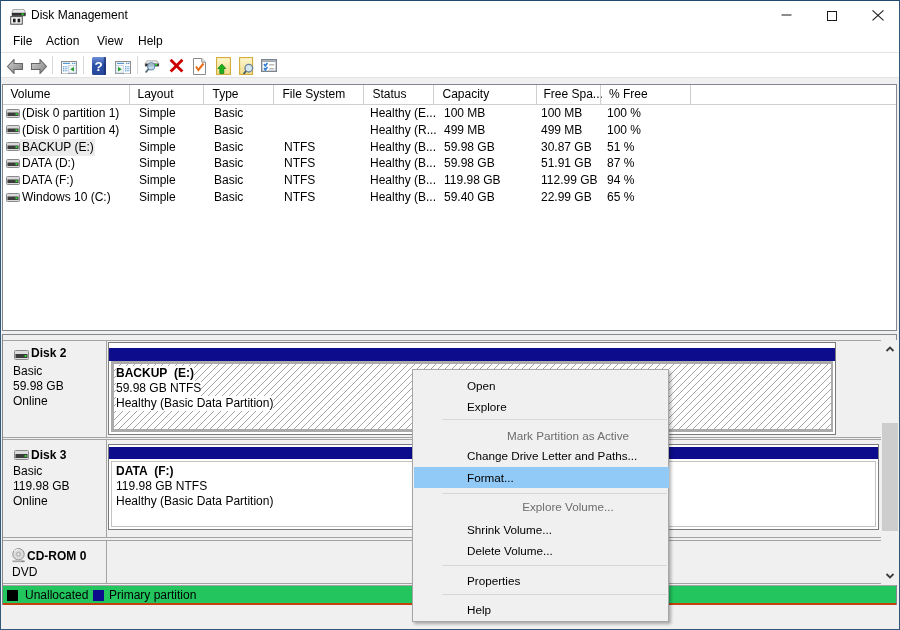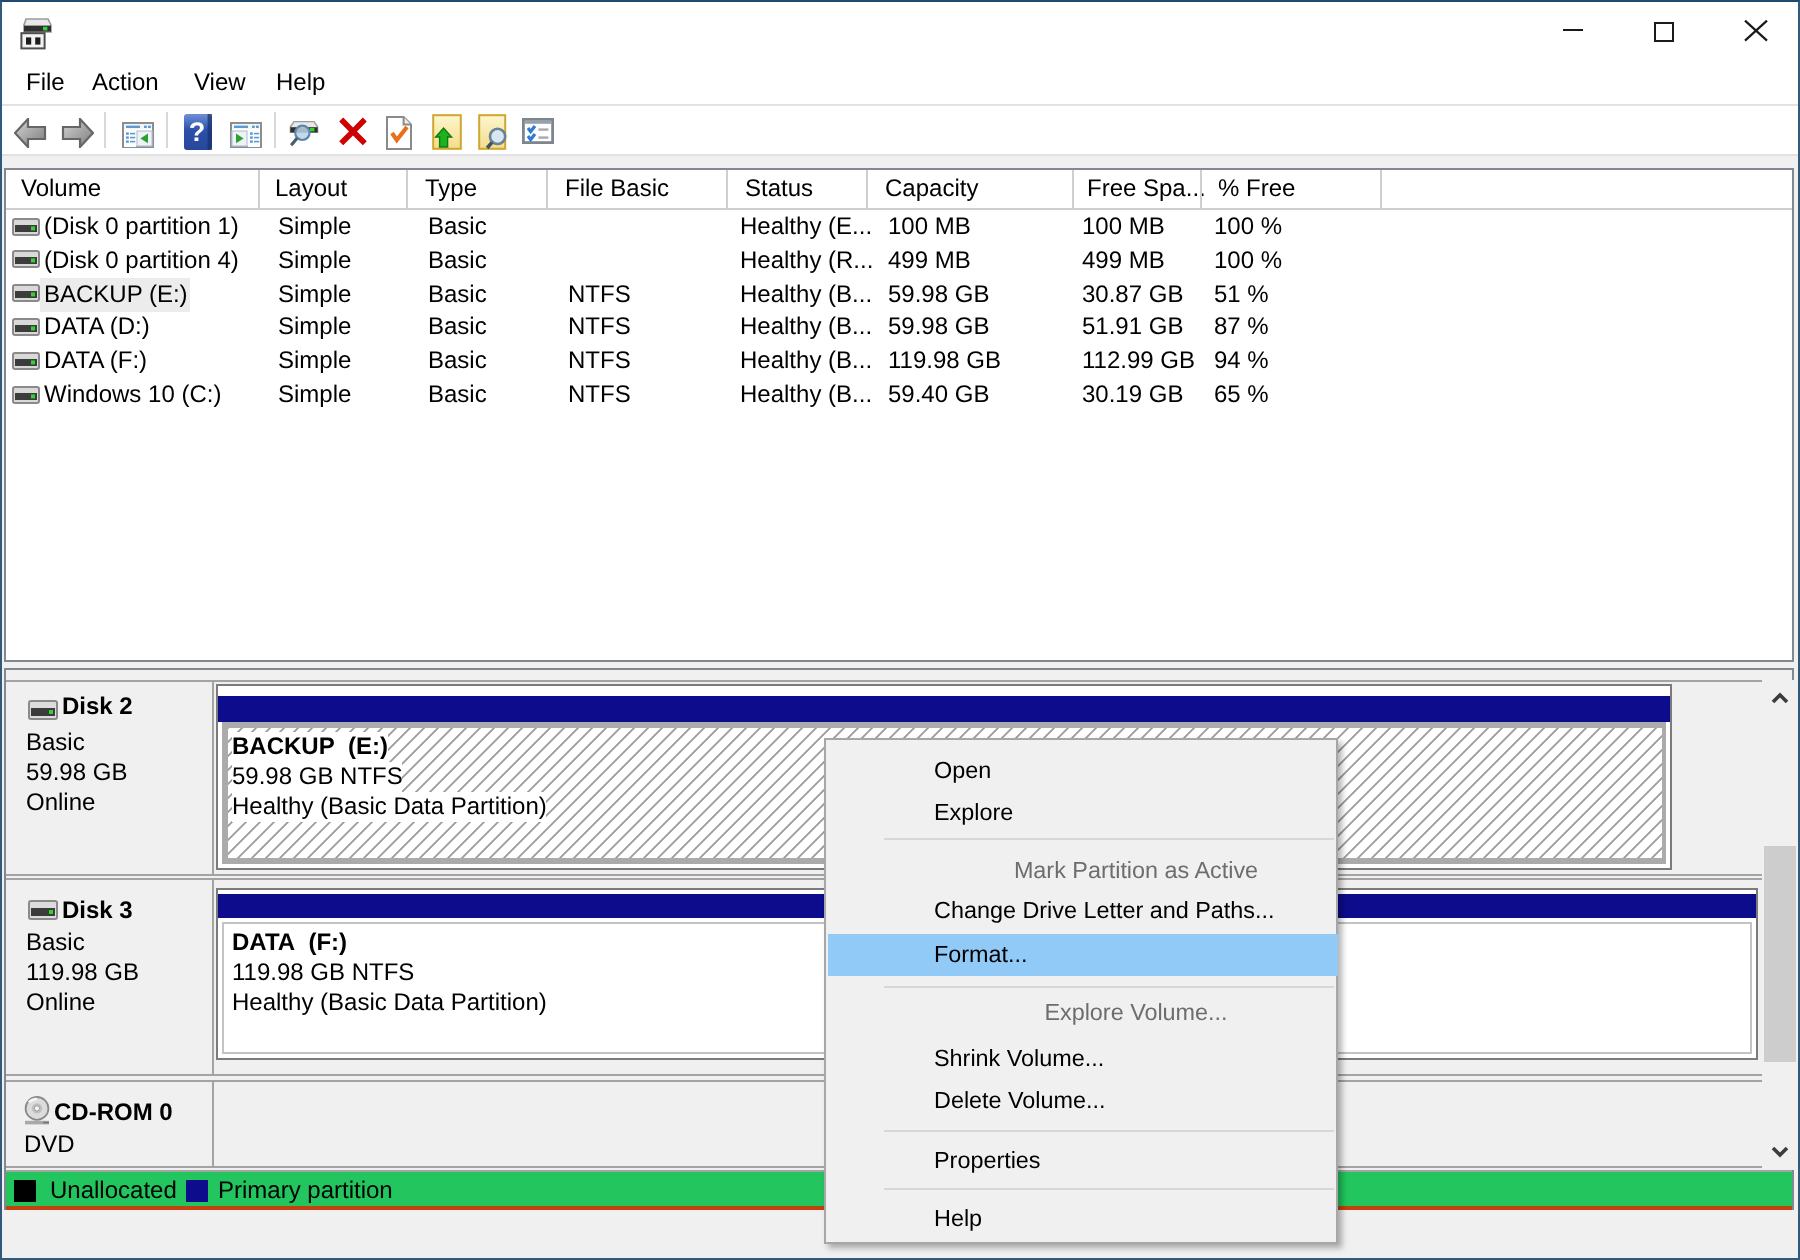--- a/index.html
+++ b/index.html
@@ -60,20 +60,21 @@
   <div class="abs" id="winborder"></div>
   <div class="abs" id="titlebar">
     <svg class="abs" style="left:9px;top:7px" width="17" height="17" viewBox="0 0 17 17">
       <path d="M 3 1.5 L 14 1.5 L 15.5 4.5 L 15.5 8 L 2 8 L 2 4.5 Z" fill="#e8e8e8" stroke="#9a9a9a" stroke-width="0.8"></path>
       <rect x="2" y="4.8" width="13.5" height="3" fill="#2f2f2f"></rect>
       <rect x="11.5" y="5.4" width="2.2" height="1.8" fill="#2fd42f"></rect>
       <rect x="0.7" y="8.6" width="11.6" height="7.6" fill="#f2f2f2" stroke="#4d4d4d" stroke-width="1"></rect>
       <rect x="3" y="10.7" width="2.6" height="3.6" fill="#1c1c1c"></rect>
       <rect x="7.6" y="10.7" width="2.6" height="3.6" fill="#1c1c1c"></rect>
     </svg>
+    <div class="abs t12" id="titletext">Disk Management</div>
 
     <svg class="abs" style="left:777px;top:0" width="121" height="30" viewBox="0 0 121 30">
       <path d="M 3.5 14 H 13.5" stroke="#1a1a1a" stroke-width="1"></path>
       <rect x="49.5" y="10.5" width="9" height="9" fill="none" stroke="#1a1a1a" stroke-width="1"></rect>
       <path d="M 94.5 9.3 L 105.5 19.3 M 105.5 9.3 L 94.5 19.3" stroke="#1a1a1a" stroke-width="1.1"></path>
     </svg>
   </div>
   <div class="abs" id="menubar">
     <div class="abs menuitem" style="left:12px">File</div>
     <div class="abs menuitem" style="left:45px">Action</div>
@@ -177,21 +178,21 @@
       <rect x="8.2" y="5.2" width="5" height="1.2" fill="#aaa"></rect>
       <rect x="8.2" y="9.2" width="5" height="1.2" fill="#aaa"></rect>
     </svg>
   </div>
 
   <div class="abs" id="toppane">
     <div class="abs" id="hdr">
       <div class="abs hcell" style="left:7.5px">Volume</div>
       <div class="abs hcell" style="left:134.5px">Layout</div>
       <div class="abs hcell" style="left:209.5px">Type</div>
-      <div class="abs hcell" style="left:279.5px">File Basic</div>
+      <div class="abs hcell" style="left:279.5px">File System</div>
       <div class="abs hcell" style="left:369.5px">Status</div>
       <div class="abs hcell" style="left:439.5px">Capacity</div>
       <div class="abs hcell" style="left:540.5px">Free Spa...</div>
       <div class="abs hcell" style="left:606px">% Free</div>
       <div class="abs hdrline" style="left:126px"></div>
       <div class="abs hdrline" style="left:200px"></div>
       <div class="abs hdrline" style="left:270px"></div>
       <div class="abs hdrline" style="left:360px"></div>
       <div class="abs hdrline" style="left:430px"></div>
       <div class="abs hdrline" style="left:533px"></div>
@@ -278,21 +279,21 @@
     <rect x="0.5" y="0.5" width="13" height="8" rx="1" fill="#d9d9d9" stroke="#8a8a8a"></rect>
     <rect x="1.5" y="3.5" width="11" height="3.5" fill="#3c3c3c"></rect>
     <rect x="9.5" y="4.2" width="2" height="2" fill="#2fd42f"></rect>
           </svg>
           <div class="abs cell" style="left:19px">Windows 10 (C:)</div>
           <div class="abs cell" style="left:136px">Simple</div>
           <div class="abs cell" style="left:211px">Basic</div>
           <div class="abs cell" style="left:281px">NTFS</div>
           <div class="abs cell" style="left:367px">Healthy (B...</div>
           <div class="abs cell" style="left:441px">59.40 GB</div>
-          <div class="abs cell" style="left:538px">30.19 GB</div>
+          <div class="abs cell" style="left:538px">22.99 GB</div>
           <div class="abs cell" style="left:604px">65 %</div>
         </div>
       </div>
   </div>
 
   <div class="abs" style="left:2px;top:331px;width:895px;height:3px;background:#f0f0f0"></div>
 
   <div class="abs" id="botpane">
 
     <div class="abs diskrow" style="top:5px;height:98px;border-top:1px solid #a3a3a3">

